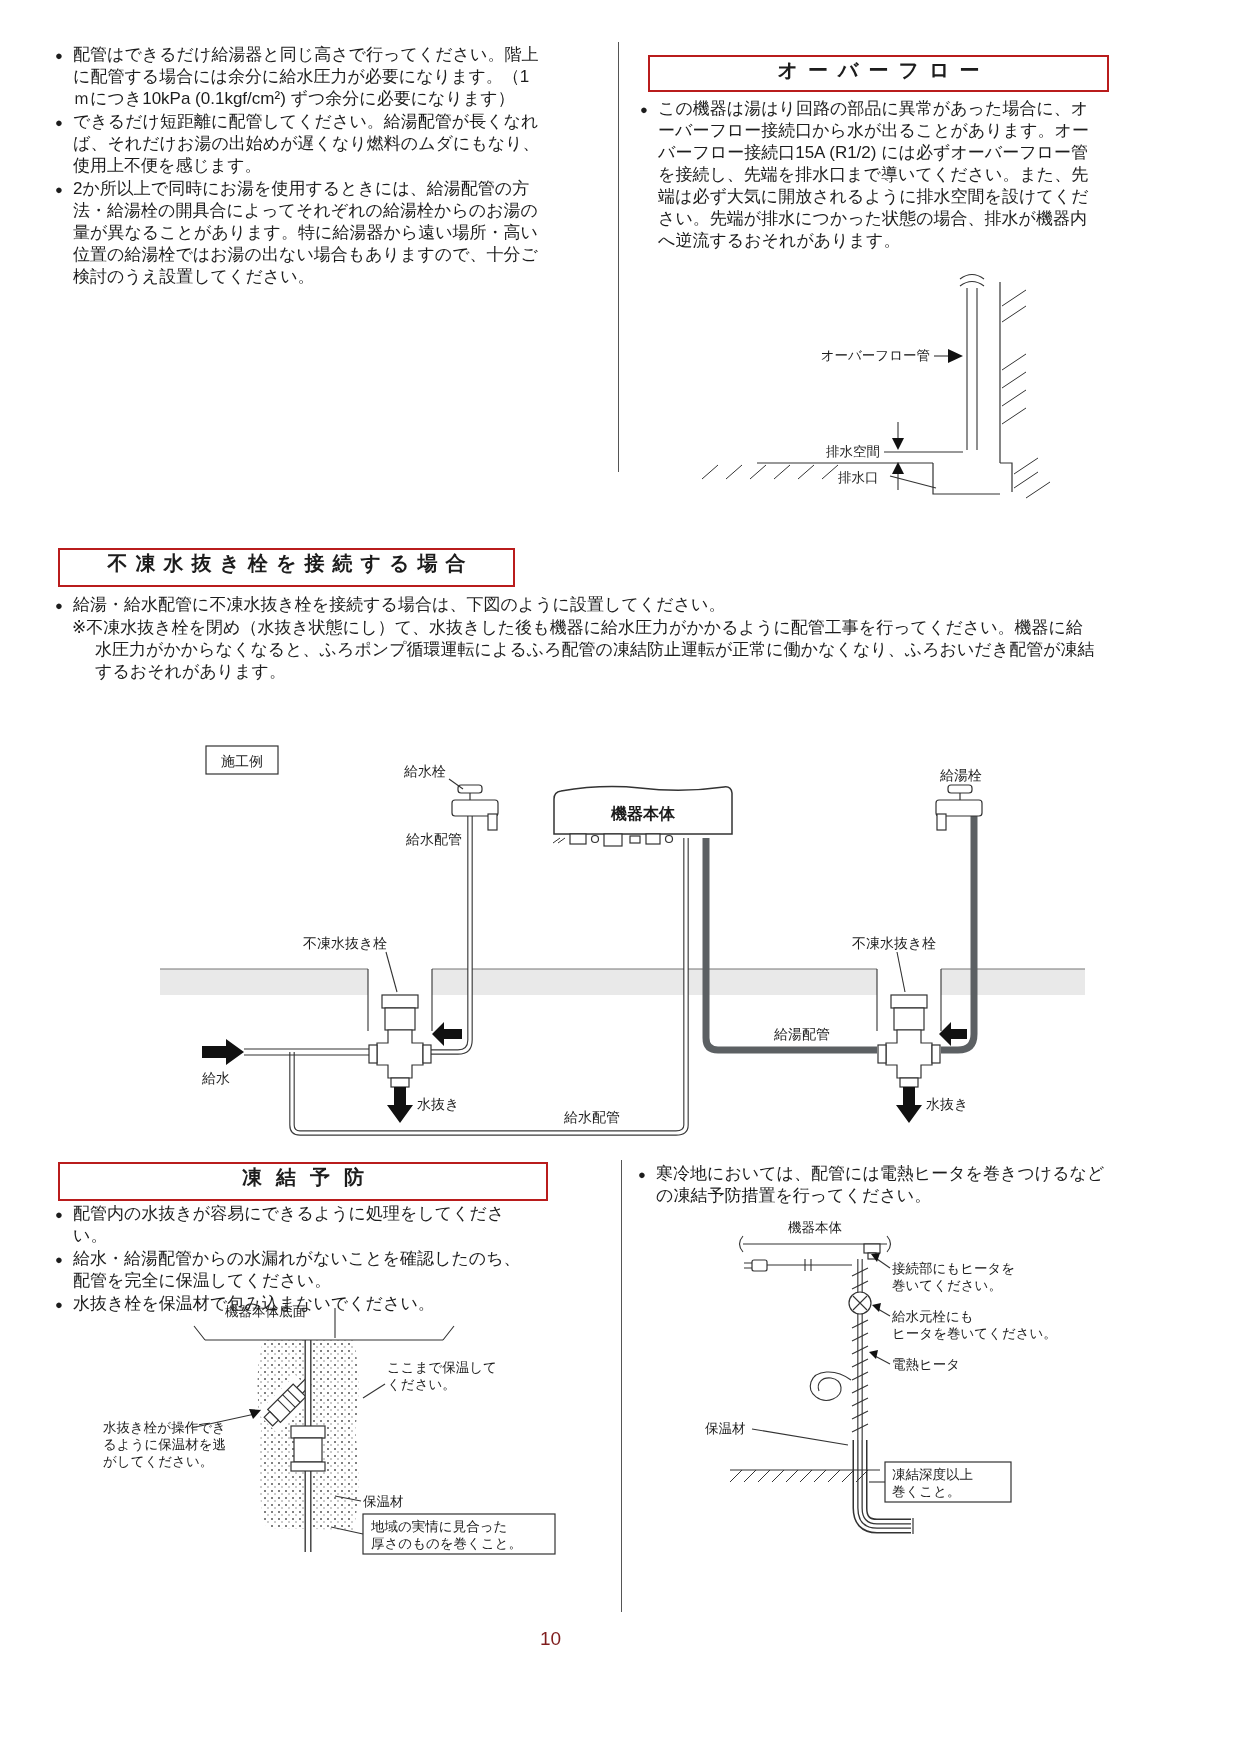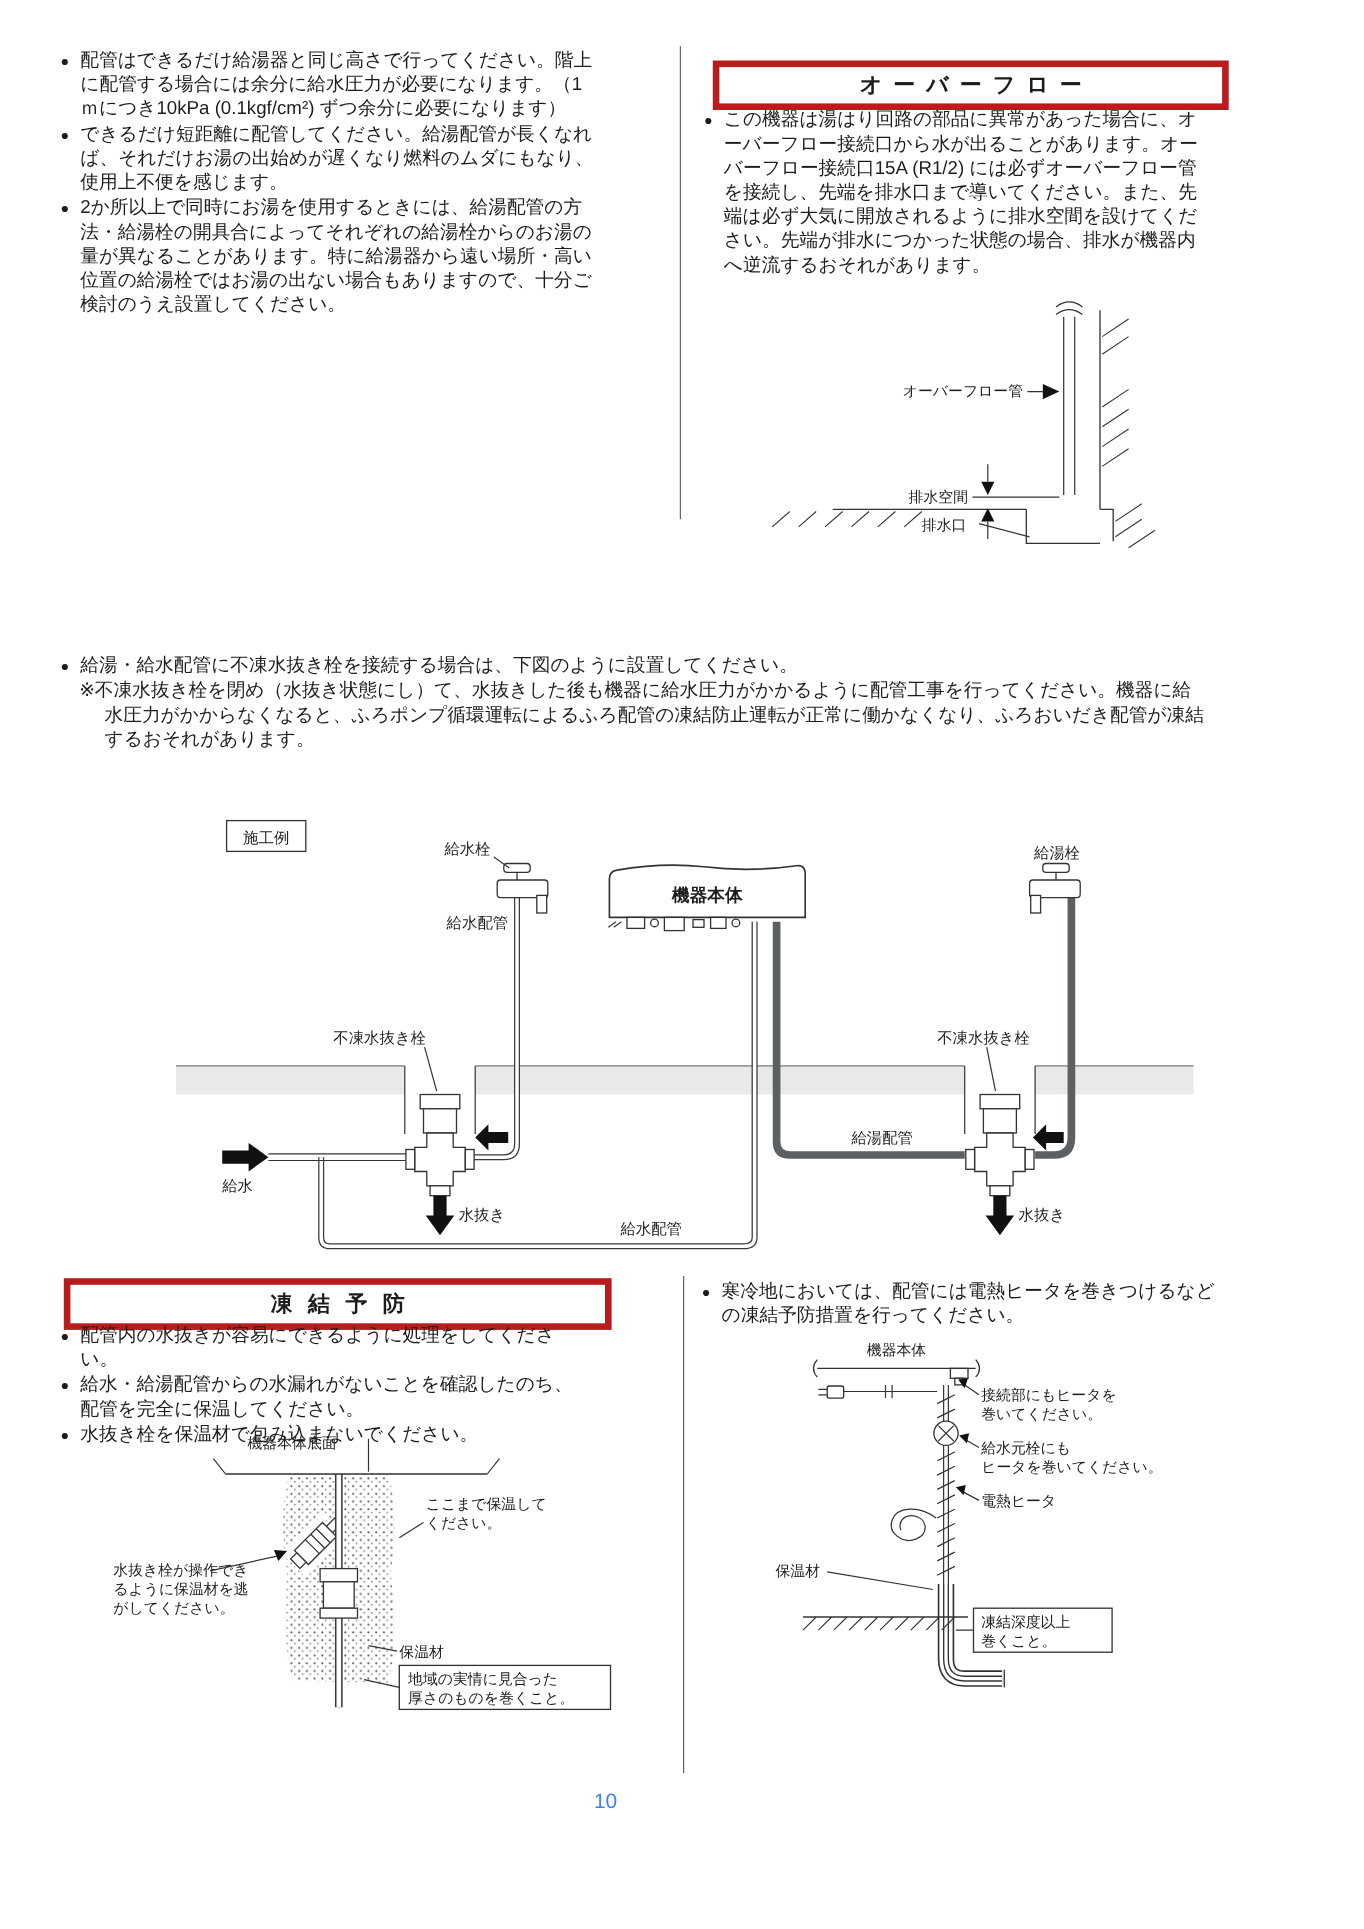--- a/index.html
+++ b/index.html
@@ -5,24 +5,24 @@
   html,body{margin:0;padding:0;background:#fff;}
   .page{position:relative;width:1240px;height:1754px;background:#fff;overflow:hidden;
         font-family:"Liberation Sans","DejaVu Sans",sans-serif;color:#1c1c1c;}
   .abs{position:absolute;}
   
   .blist{list-style:none;margin:0;padding:0;font-size:17px;line-height:22px;}
   .blist li{position:relative;padding-left:18px;margin:0 0 1px 0;}
   .blist li::before{content:"●";position:absolute;left:0;top:1px;font-size:13px;}
   .note-line{font-size:17px;line-height:22px;padding-left:40px;text-indent:-23px;}
   
-  .title-box{border:6px solid #b91c1c;background:#fff;display:flex;align-items:center;justify-content:center;
+  .title-box{border:2px solid #b91c1c;background:#fff;display:flex;justify-content:center;
              font-weight:bold;font-size:20px;}
   .vline{position:absolute;width:1px;background:#555;}
-  .page-num{position:absolute;font-size:19px;color:#3b82f6;}
+  .page-num{position:absolute;font-size:19px;color:#7f1d1d;}
   
   svg text{font-size:13.5px;fill:#1c1c1c;}
   svg text.big{font-size:16px;font-weight:bold;}
   svg text.mid{font-size:14px;}
   .ln{stroke:#333;stroke-width:1.2;fill:none;}
   .thn{stroke:#333;stroke-width:1.1;fill:none;}
   .outl{fill:#fff;stroke:#333;stroke-width:1.2;}
   .pipe-out{fill:none;stroke:#3a3a3a;stroke-width:5.5;}
   .pipe-in{fill:none;stroke:#fff;stroke-width:3.2;}
   .hot{fill:none;stroke:#5c6063;stroke-width:7;}
@@ -83,20 +83,23 @@
     <g>
       <path class="thn" d="M240,170 V186"></path>
         <polygon class="blk" points="234,186 246,186 240,198"></polygon>
       <path class="thn" d="M240,238 V222"></path>
         <polygon class="blk" points="234,222 246,222 240,210"></polygon>
     </g>
     <text x="180" y="230">排水口</text>
     <path class="thn" d="M232,224 L278,236"></path>
   </svg>
 
+  <div class="abs title-box" style="left:58px;top:548px;width:445px;height:35px;letter-spacing:8px;padding-left:8px;">
+    <span>不凍水抜き栓を接続する場合</span>
+  </div>
   <section class="abs" style="left:55px;top:594px;width:1040px;">
     <ul class="blist">
       <li>給湯・給水配管に不凍水抜き栓を接続する場合は、下図のように設置してください。</li>
     </ul>
     <div class="note-line">※不凍水抜き栓を閉め（水抜き状態にし）て、水抜きした後も機器に給水圧力がかかるように配管工事を行ってください。機器に給水圧力がかからなくなると、ふろポンプ循環運転によるふろ配管の凍結防止運転が正常に働かなくなり、ふろおいだき配管が凍結するおそれがあります。</div>
   </section>
 
   <svg class="abs" style="left:140px;top:742px;" width="980" height="412" viewBox="0 0 980 412">
 
     <g>

